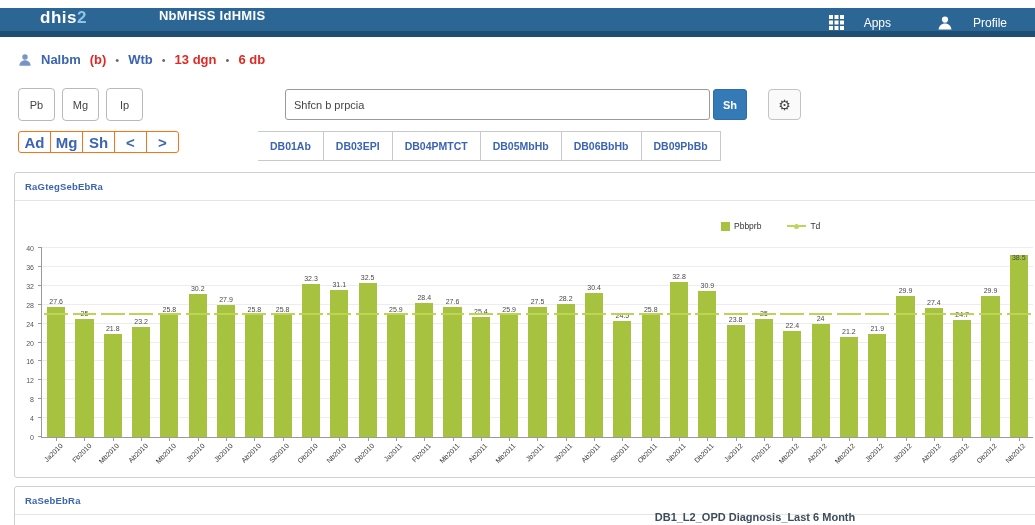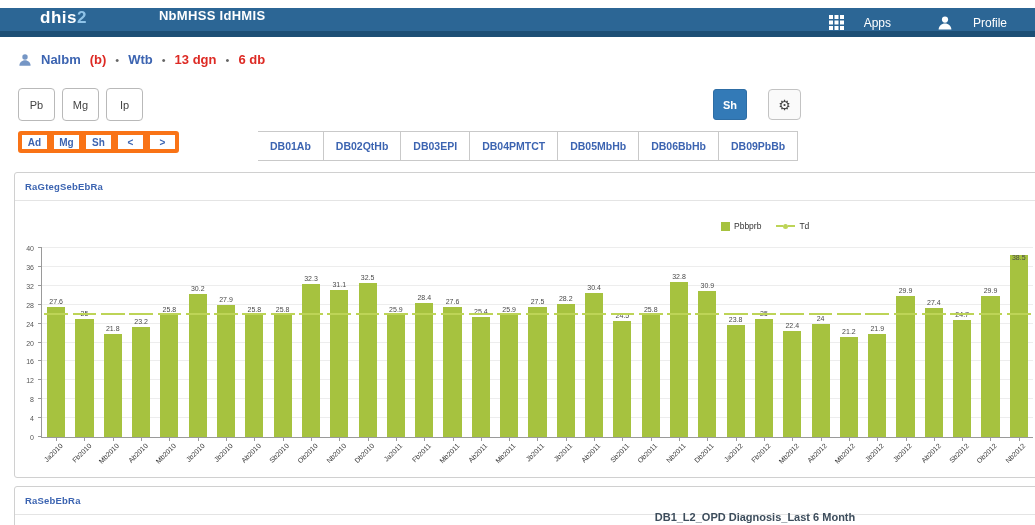--- a/index.html
+++ b/index.html
@@ -36,41 +36,41 @@
   .search-btn { position:absolute; left:713px; top:1px; width:34px; height:31px; background:#337ab7;
                 border:1px solid #2e6da4; border-radius:3px; color:#fff; font-size:11px; font-weight:bold;
                 font-family:inherit; cursor:pointer; }
   .gear-btn { position:absolute; left:768px; top:1px; width:33px; height:31px; background:#fafafa;
               border:1px solid #c3c3c3; border-radius:4px; font-size:14px; color:#444; cursor:pointer;
               display:flex; align-items:center; justify-content:center; }
 
   
   .tabrow { position:absolute; left:0; top:131px; width:100%; height:31px; }
   .tab-controls { position:absolute; left:18px; top:0; display:flex; }
-  .ctl-btn { width:33px; height:22px; background:#fff; border:4px solid #f97316; margin-left:-1px;
-             color:#3c64b1; font-size:10px; font-weight:bold; font-family:inherit; cursor:pointer; }
+  .ctl-btn { width:33px; height:22px; background:#fff; border:1px solid #f97316; margin-left:-1px;
+             color:#3c64b1; font-size:15px; font-weight:bold; font-family:inherit; cursor:pointer; }
   .ctl-btn:first-child { margin-left:0; border-radius:3px 0 0 3px; }
   .ctl-btn:last-child { border-radius:0 3px 3px 0; }
   .tabs { position:absolute; left:258px; top:0; display:flex; width:790px; overflow:hidden; }
   .tab { height:30px; background:#fff; border:1px solid #c9c9c9; margin-left:-1px; padding:0 12px;
          color:#3c64b1; font-size:10.5px; font-weight:bold; font-family:inherit; cursor:pointer;
          white-space:nowrap; }
   .tab.active { background:#e6e6e6; }
 
   
   .panel { position:absolute; background:#fff; border:1px solid #d0d0d0; border-radius:3px; }
   .panel-head { height:28px; border-bottom:1px solid #e4e4e4; display:flex; align-items:center; padding:0 10px; }
   .panel-links { color:#3c64b1; font-size:9.5px; font-weight:bold; letter-spacing:.2px; cursor:pointer; }
   #panel-chart { left:14px; top:172px; width:1026px; height:306px; }
   #panel-bottom { left:14px; top:486px; width:1026px; height:80px; }
   .bottom-title { position:absolute; left:560px; top:24px; width:360px; text-align:center;
                   color:#3d4d5c; font-size:11px; font-weight:bold; }
 
   
-  .legend { position:absolute; left:706px; top:48px; display:flex; align-items:center; gap:15px; font-size:8.5px; color:#333; }
+  .legend { position:absolute; left:706px; top:48px; display:flex; align-items:center; gap:26px; font-size:8.5px; color:#333; }
   .leg-item { display:flex; align-items:center; gap:4px; }
   .leg-sq { width:9px; height:9px; }
   .leg-line { display:flex; align-items:center; }
   .leg-dash { width:7px; height:2px; }
   .leg-dot { width:5px; height:5px; border-radius:50%; }
 
   .plot { position:absolute; left:26px; right:6px; top:75px; height:190px;
           border-left:1px solid #9a9a9a; border-bottom:1px solid #9a9a9a; }
   .grid-layer { position:absolute; inset:0; }
   .gridline { position:absolute; left:0; right:0; height:1px; background:#ededed; }
@@ -141,37 +141,37 @@
     <span class="msg-sep">•</span>
     <span class="msg-red">6 db</span>
   </div>
 
   <div class="toolbar">
     <div class="tb-buttons">
       <button class="tb-btn">Pb</button>
       <button class="tb-btn">Mg</button>
       <button class="tb-btn">Ip</button>
     </div>
+    <input class="search-input" type="text" placeholder="Shfcn b prpcia" style="">
     <button class="search-btn">Sh</button>
     <button class="gear-btn">
       <span>⚙</span>
     </button>
   </div>
 
   <div class="tabrow">
     <div class="tab-controls">
       <button class="ctl-btn">Ad</button>
       <button class="ctl-btn">Mg</button>
       <button class="ctl-btn">Sh</button>
       <button class="ctl-btn">&lt;</button>
       <button class="ctl-btn">&gt;</button>
     </div>
     <div class="tabs">
       <button class="tab">DB01Ab</button>
-      <button class="tab">DB02QtHb</button>
       <button class="tab">DB03EPI</button>
       <button class="tab">DB04PMTCT</button>
       <button class="tab">DB05MbHb</button>
       <button class="tab">DB06BbHb</button>
       <button class="tab">DB09PbBb</button>
 
     </div>
   </div>
 
   <div class="panel" id="panel-chart">

